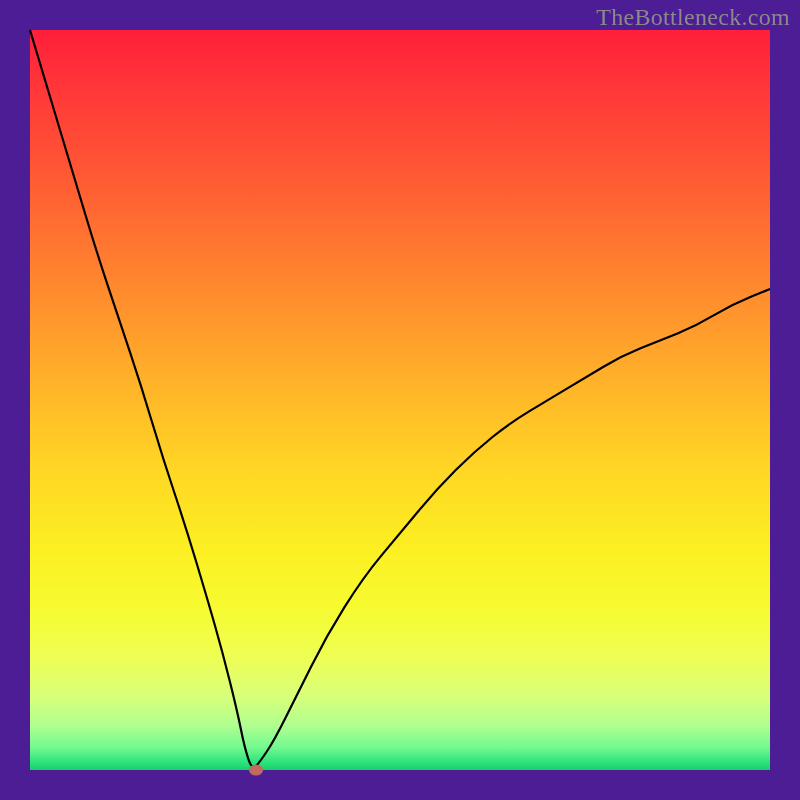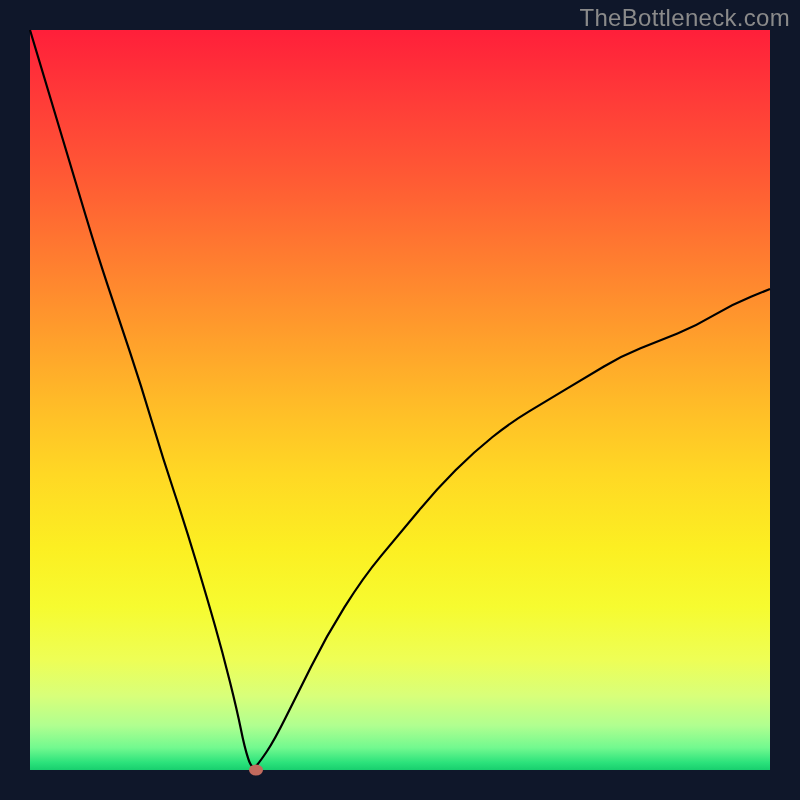--- a/index.html
+++ b/index.html
@@ -8,21 +8,22 @@
     width: 800px;
     height: 800px;
     background: #000;
     overflow: hidden;
     font-family: Arial, Helvetica, sans-serif;
   }
   .frame {
     position: relative;
     width: 800px;
     height: 800px;
-    background: #0f172a;
+    background: #4c1d95;
+    font-family: Liberation Serif, serif;
   }
   .plot-area {
     position: absolute;
     left: 30px;
     top: 30px;
     width: 740px;
     height: 740px;
     
     background: linear-gradient(to bottom,
       #ff1f3a 0%,

